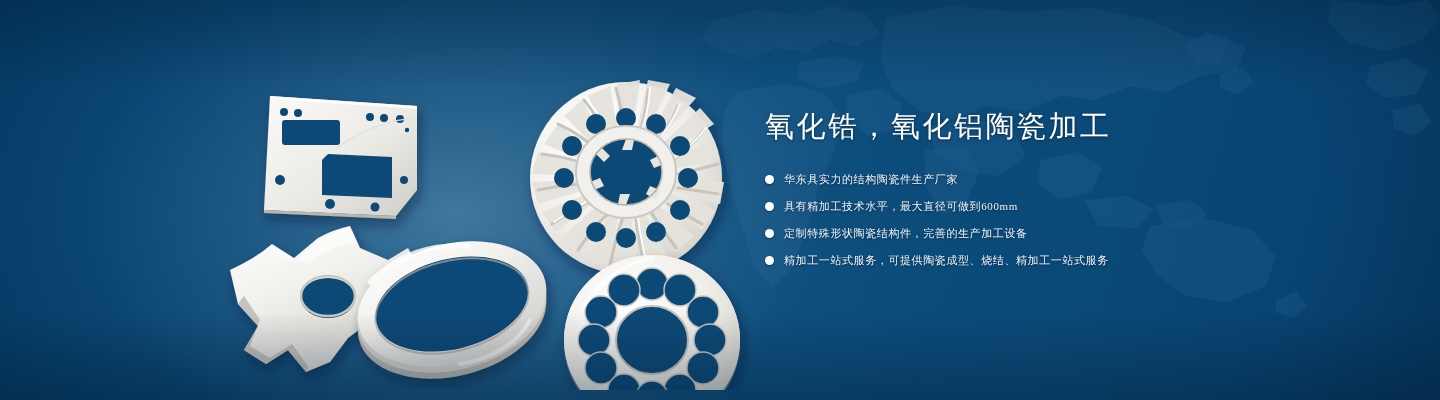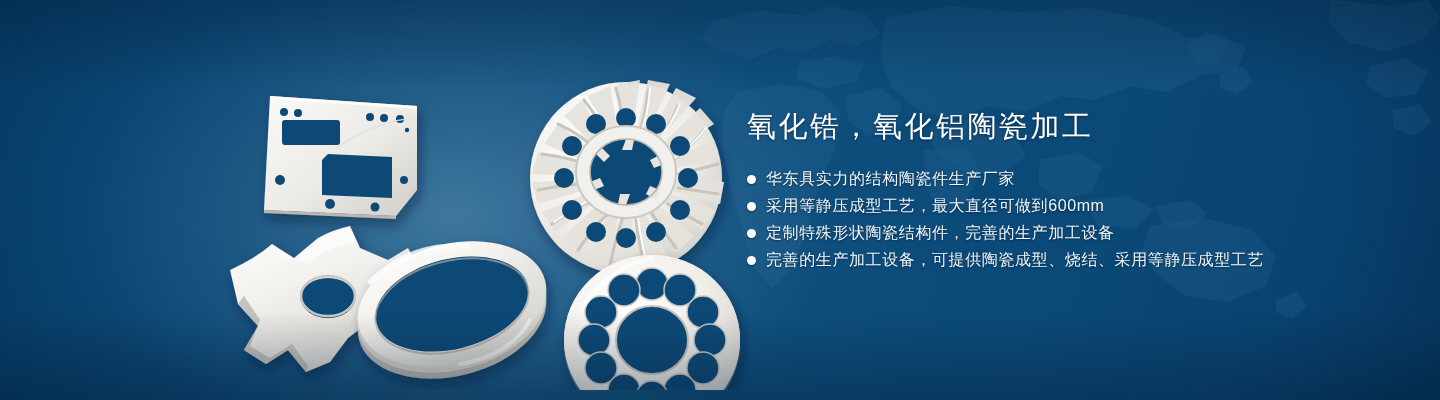--- a/index.html
+++ b/index.html
@@ -42,22 +42,23 @@
 
   
   .products{
     position:absolute;left:210px;top:20px;
     width:540px;height:370px;
   }
   .products svg{display:block;width:100%;height:100%;}
 
   
   .copy{
-    position:absolute;left:747px;top:106px;
+    position:absolute;left:765px;top:106px;
     width:620px;
+    font-family:Liberation Serif, serif;
   }
   .headline{
     color:#ffffff;
     font-size:29px;
     line-height:40px;
     letter-spacing:2.5px;
     font-weight:400;
     margin:0 0 22px 0;
     white-space:nowrap;
     text-shadow:0 1px 3px rgba(0,18,38,0.55);
@@ -68,21 +69,21 @@
     height:22px;margin-bottom:5px;
   }
   .dot{
     width:9px;height:9px;border-radius:50%;
     background:#ffffff;
     flex:0 0 9px;margin-right:10px;
     box-shadow:0 1px 2px rgba(0,16,34,0.5);
   }
   .btext{
     color:#f2f7fb;
-    font-size:16px;
+    font-size:11px;
     line-height:22px;
     letter-spacing:0.6px;
     white-space:nowrap;
     text-shadow:0 1px 2px rgba(0,16,34,0.55);
   }
 </style>
 </head>
 <body>
 
 <div class="banner">
@@ -318,26 +319,26 @@
   <div class="copy">
     <h1 class="headline">氧化锆，氧化铝陶瓷加工</h1>
 
     <ul class="bullets">
       <li class="bullet">
         <span class="dot"></span>
         <span class="btext">华东具实力的结构陶瓷件生产厂家</span>
       </li>
       <li class="bullet">
         <span class="dot"></span>
-        <span class="btext">采用等静压成型工艺，最大直径可做到600mm</span>
+        <span class="btext">具有精加工技术水平，最大直径可做到600mm</span>
       </li>
       <li class="bullet">
         <span class="dot"></span>
         <span class="btext">定制特殊形状陶瓷结构件，完善的生产加工设备</span>
       </li>
       <li class="bullet">
         <span class="dot"></span>
-        <span class="btext">完善的生产加工设备，可提供陶瓷成型、烧结、采用等静压成型工艺</span>
+        <span class="btext">精加工一站式服务，可提供陶瓷成型、烧结、精加工一站式服务</span>
       </li>
     </ul>
   </div>
 
 </div>
 
 </body></html>

